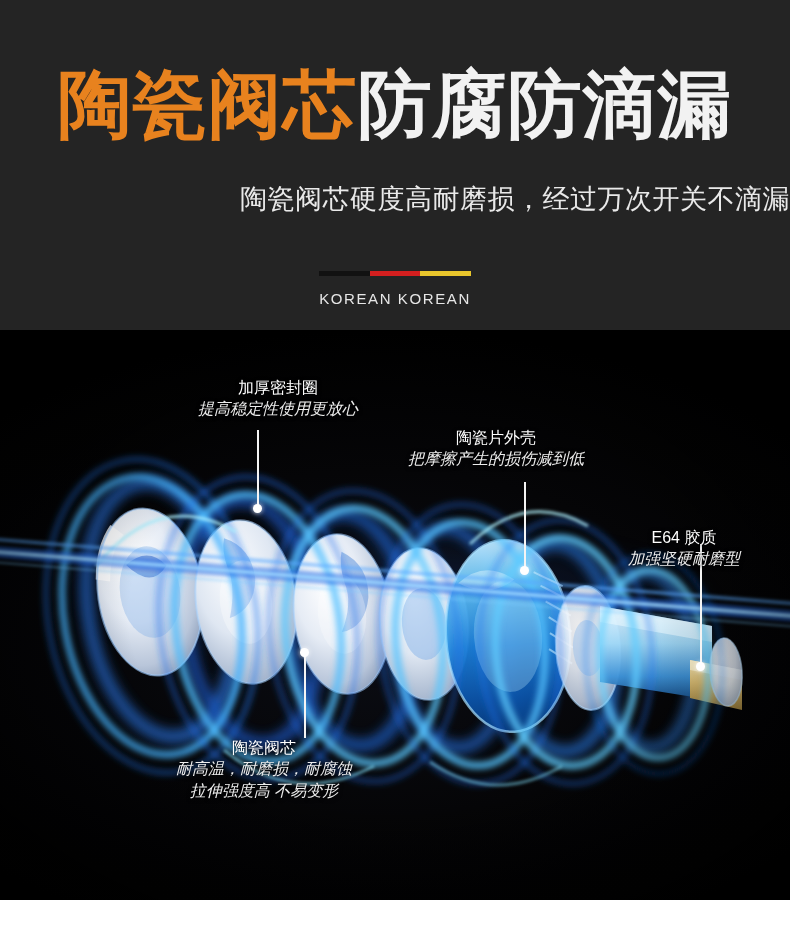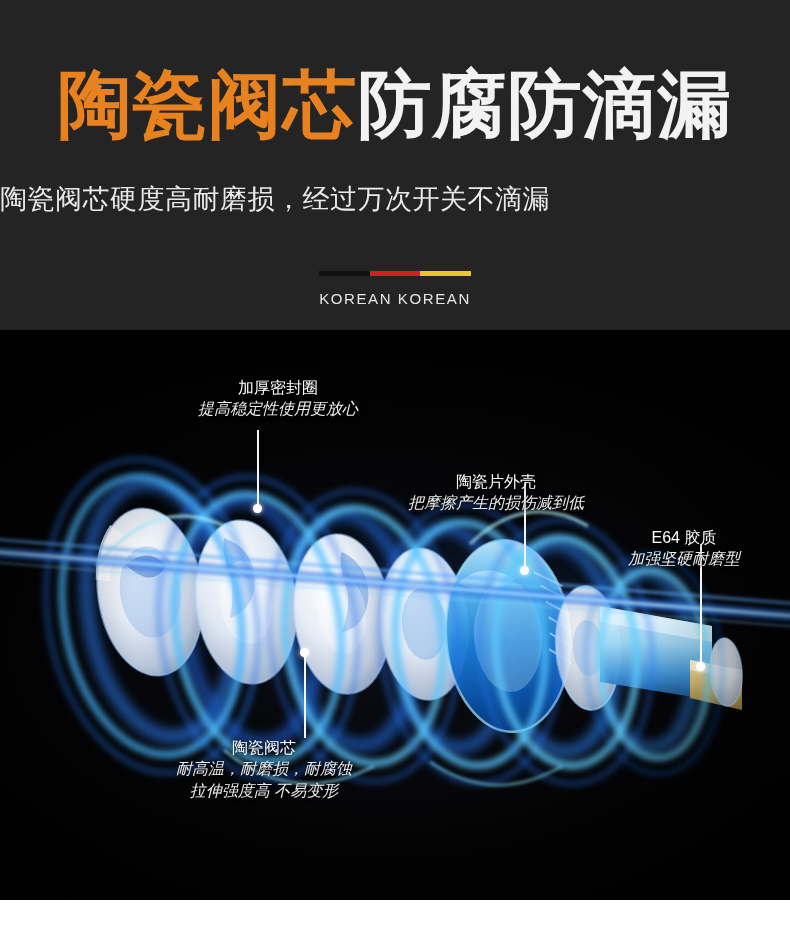--- a/index.html
+++ b/index.html
@@ -32,21 +32,21 @@
     font-weight:bold;
     letter-spacing:1px;
     line-height:1;
   }
   .headline .accent { color:#e8821e; }
   .headline .plain  { color:#f2f2f2; }
 
   .subhead {
     position:absolute; left:0; top:183px;
     width:790px;
-    text-align:left;
+    text-align:right;
     font-size:27px;
     color:#e9e9e9;
     letter-spacing:0.5px;
     line-height:1.2;
   }
 
   
   .brandwrap {
     position:absolute; left:0; top:262px;
     width:790px;
@@ -119,21 +119,21 @@
   .callout .ctitle {
     font-size:16px; color:#ffffff; line-height:1.25;
     text-shadow:0 1px 4px rgba(0,0,0,.85);
   }
   .callout .cdesc {
     font-size:16px; color:#ededed; line-height:1.4;
     text-shadow:0 1px 4px rgba(0,0,0,.85);
     font-style:italic;
   }
   #callout-seal      { left:198px; top:378px; }
-  #callout-shell     { left:408px; top:428px;margin-top:44px; }
+  #callout-shell     { left:408px; top:428px; }
   #callout-e64       { left:628px; top:488px;margin-top:40px; }
   #callout-cartridge { left:176px; top:738px; }
 
   .leader { position:absolute; background:#f4f4f4; width:2px; }
   .dot {
     position:absolute; width:9px; height:9px; border-radius:50%;
     background:#ffffff; box-shadow:0 0 5px rgba(255,255,255,.9);
   }
 </style>
 </head>

